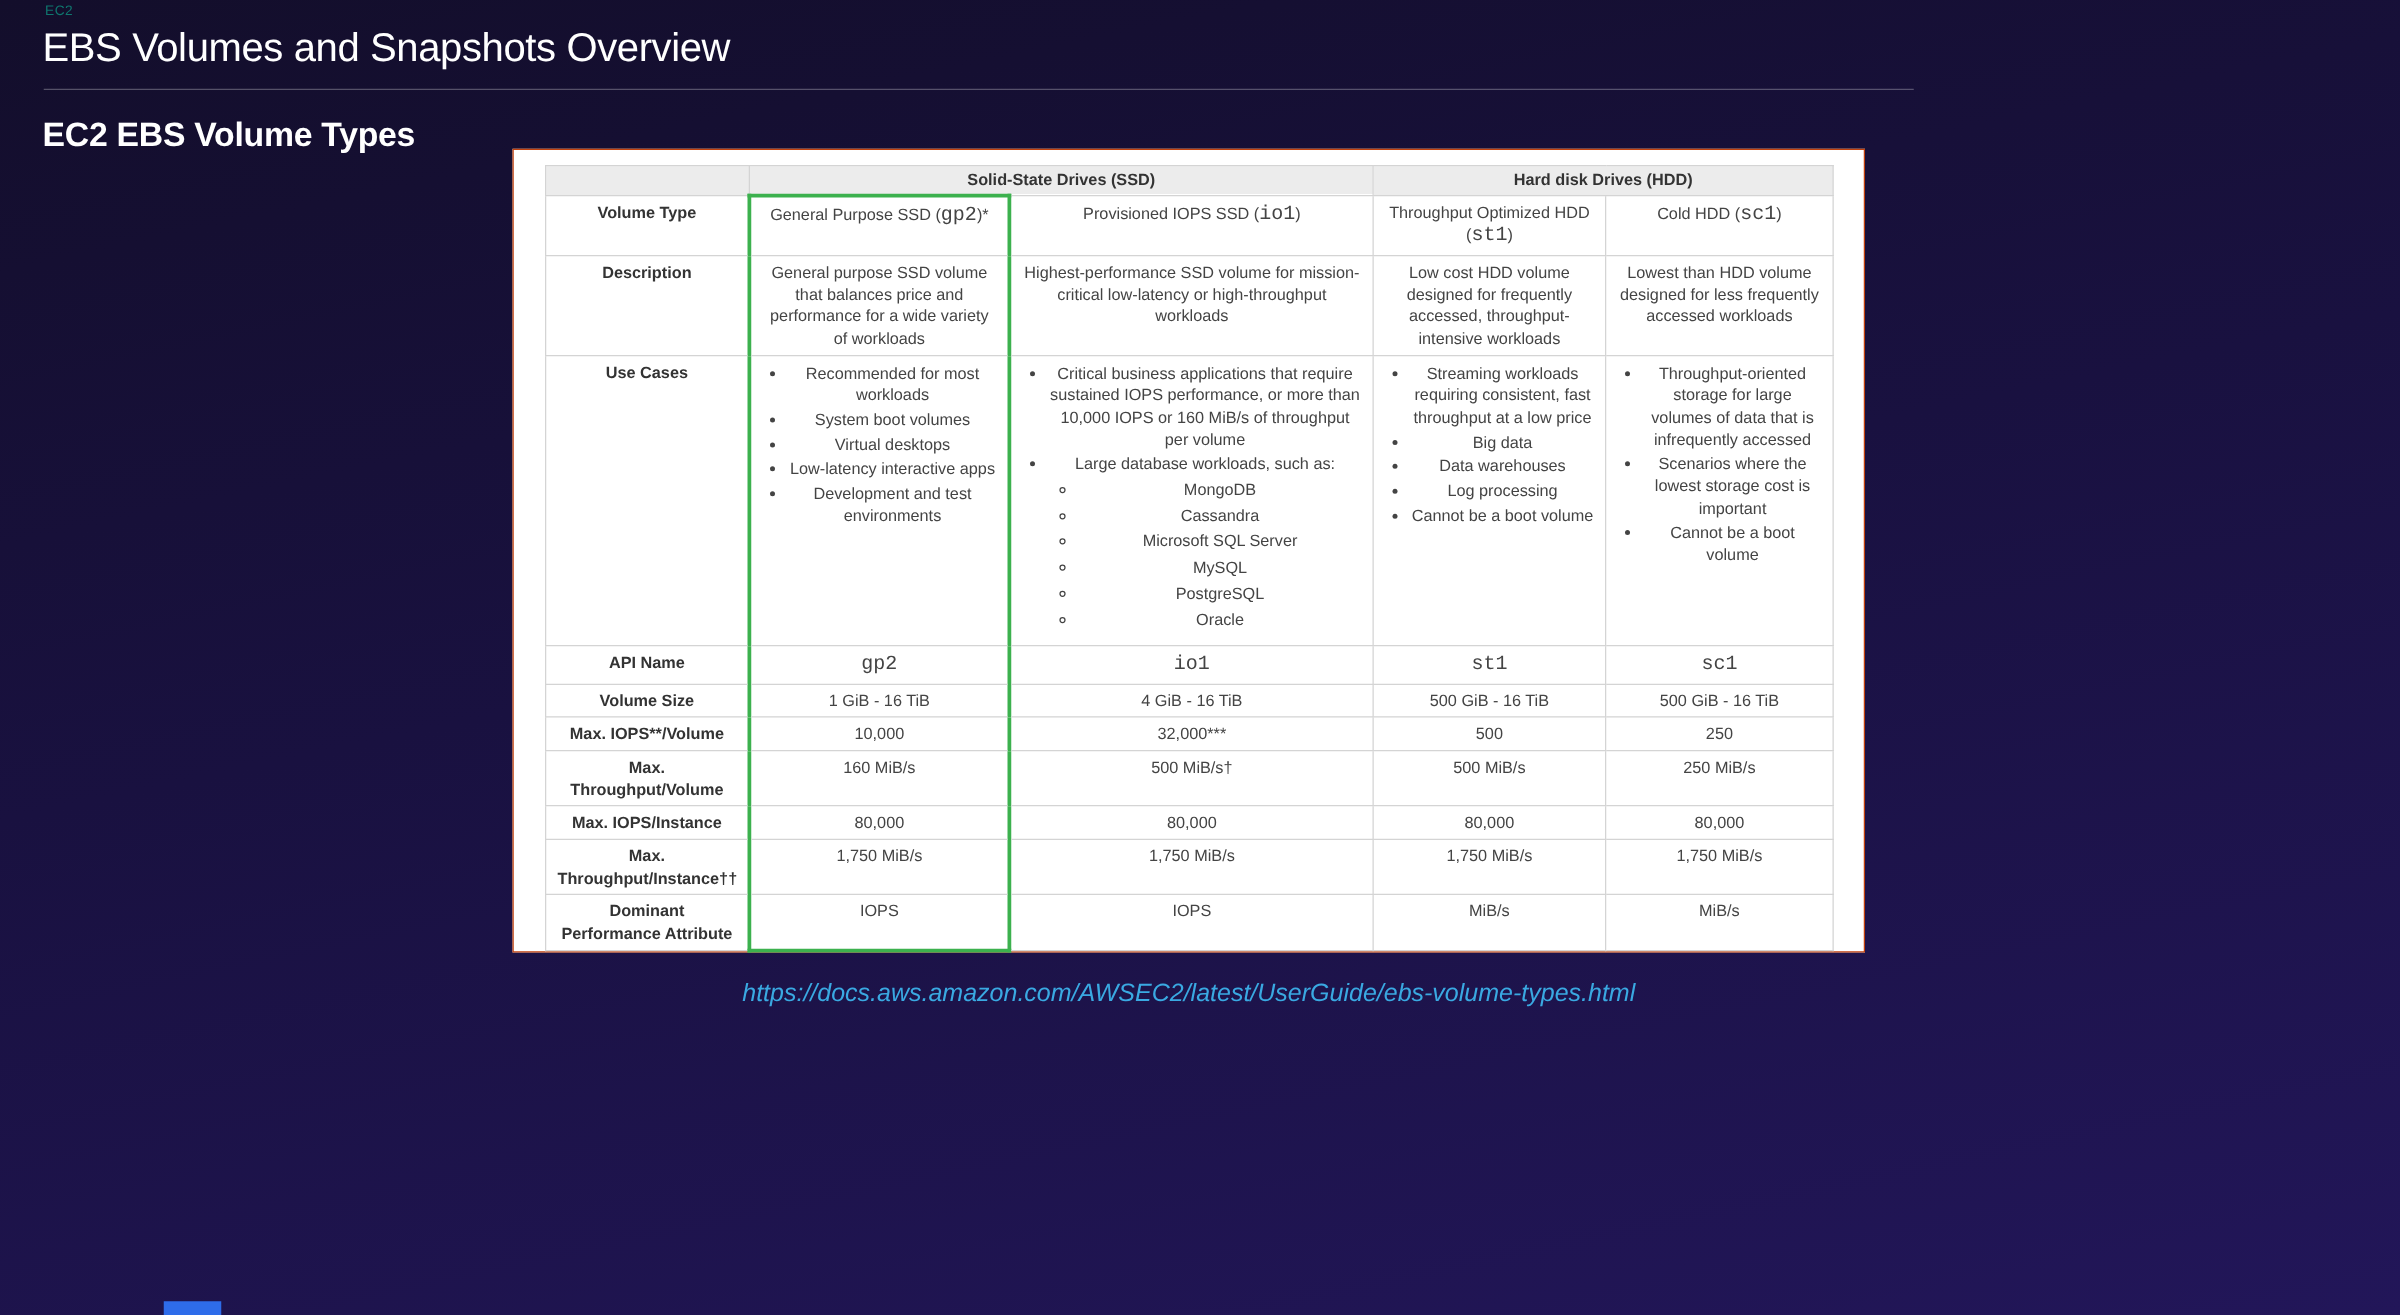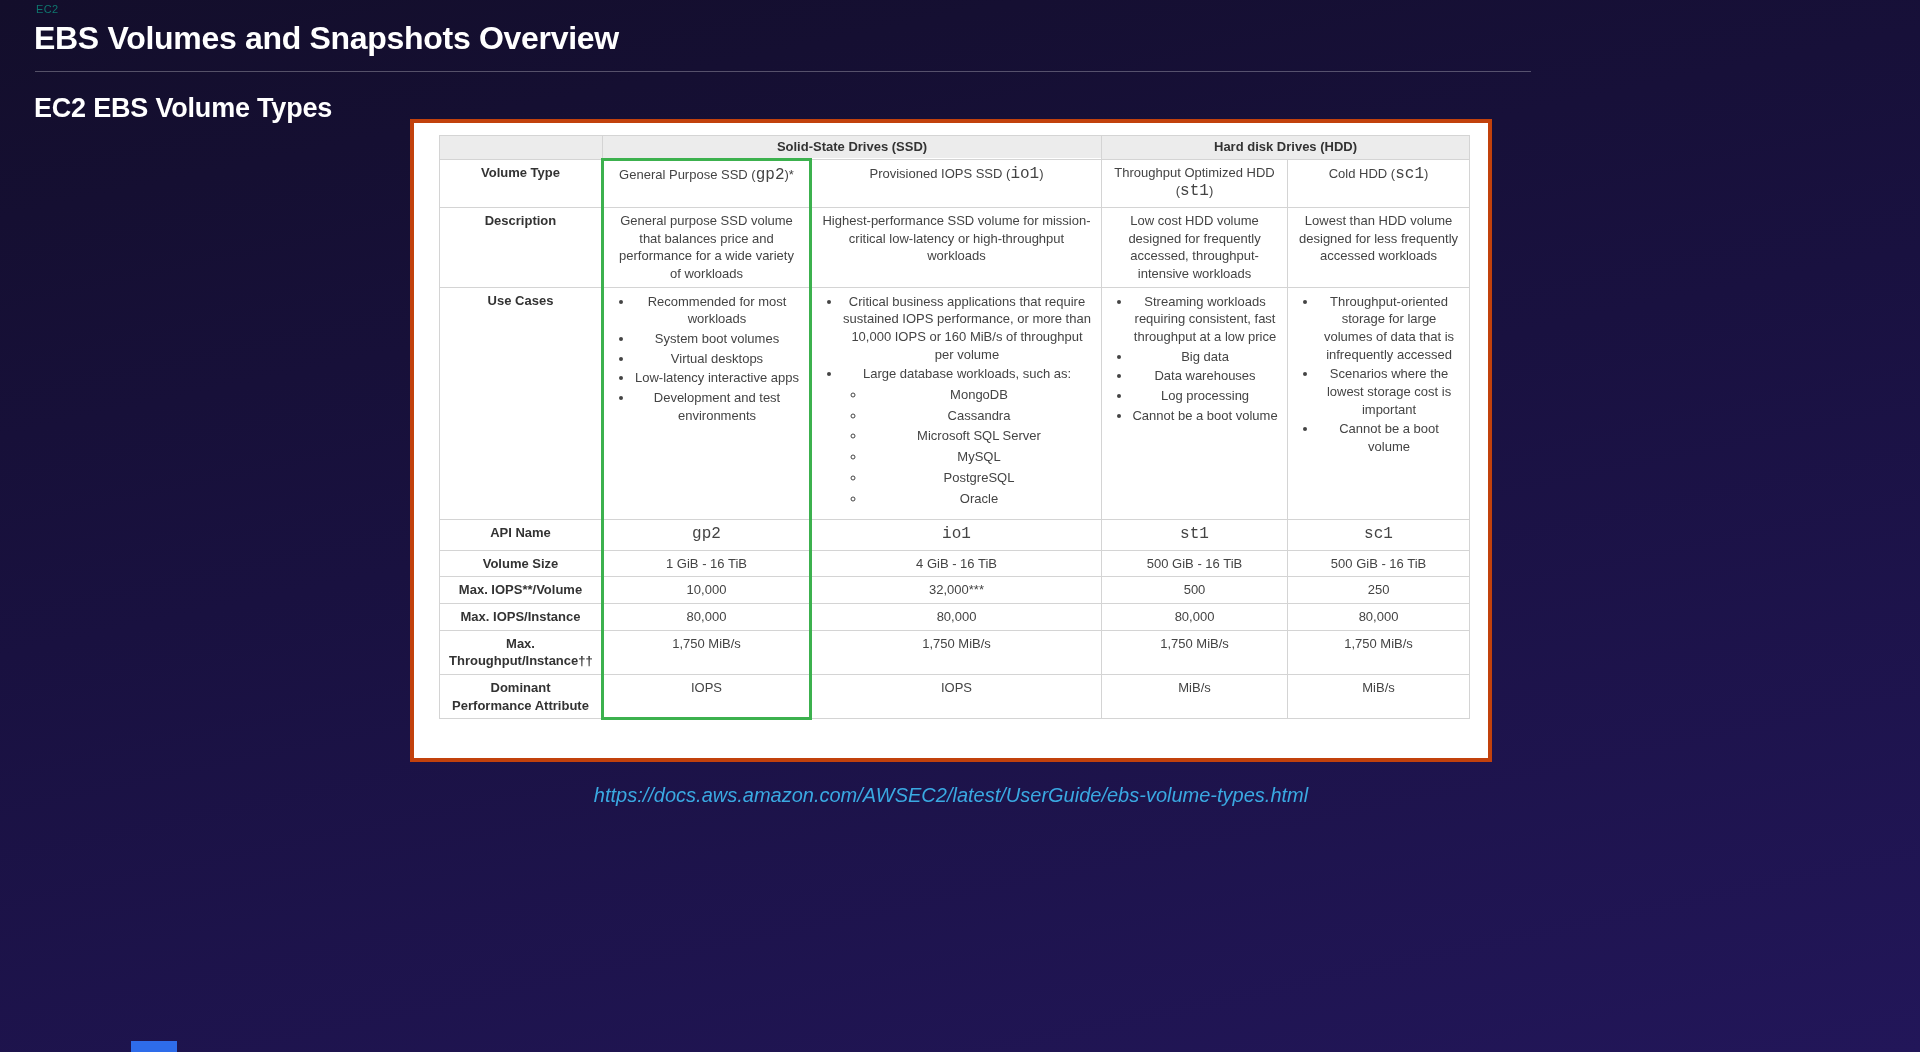--- a/index.html
+++ b/index.html
@@ -8,33 +8,33 @@
     width:1920px; height:1052px; overflow:hidden; position:relative;
     background: linear-gradient(168deg, #130e2b 0%, #191140 45%, #221659 100%);
     font-family: "Liberation Sans", sans-serif;
   }
   .eyebrow {
     position:absolute; left:36px; top:3px;
     font-size:11px; font-weight:400; color:#0f766e; letter-spacing:.4px;
   }
   .title {
     position:absolute; left:34px; top:20px;
-    font-size:32px; font-weight:700; color:#ffffff; letter-spacing:-0.3px;
+    font-size:32px; font-weight:400; color:#ffffff; letter-spacing:-0.3px;
   }
   .divider {
     position:absolute; left:35px; top:71px; width:1496px; height:1px;
     background:rgba(255,255,255,0.28);
   }
   .subtitle {
     position:absolute; left:34px; top:93px;
     font-size:27px; font-weight:800; color:#ffffff; letter-spacing:-0.2px;
   }
   .panel {
     position:absolute; left:410px; top:119px; width:1082px; height:643px;
-    background:#ffffff; border:4px solid #c2410c; padding:12px 25px;
+    background:#ffffff; border:1px solid #c2410c; padding:12px 25px;
   }
   table.ebs {
     border-collapse:collapse; table-layout:fixed; width:1030px;
     font-size:13px; color:#444; font-family:"Liberation Sans", sans-serif;
   }
   .ebs th, .ebs td {
     border:1px solid #d4d4d4; vertical-align:top; text-align:center;
     padding:4px 9px; line-height:1.36; overflow:hidden;
   }
   .ebs thead th {
@@ -175,20 +175,27 @@
         <td>500 GiB - 16 TiB</td>
         <td>500 GiB - 16 TiB</td>
       </tr>
       <tr class="r-miv">
         <td class="rowlabel">Max. IOPS**/Volume</td>
         <td class="hl">10,000</td>
         <td>32,000***</td>
         <td>500</td>
         <td>250</td>
       </tr>
+      <tr class="r-mtv">
+        <td class="rowlabel">Max. Throughput/Volume</td>
+        <td class="hl">160 MiB/s</td>
+        <td>500 MiB/s†</td>
+        <td>500 MiB/s</td>
+        <td>250 MiB/s</td>
+      </tr>
       <tr class="r-mii">
         <td class="rowlabel">Max. IOPS/Instance</td>
         <td class="hl">80,000</td>
         <td>80,000</td>
         <td>80,000</td>
         <td>80,000</td>
       </tr>
       <tr class="r-mti">
         <td class="rowlabel">Max. Throughput/Instance††</td>
         <td class="hl">1,750 MiB/s</td>

